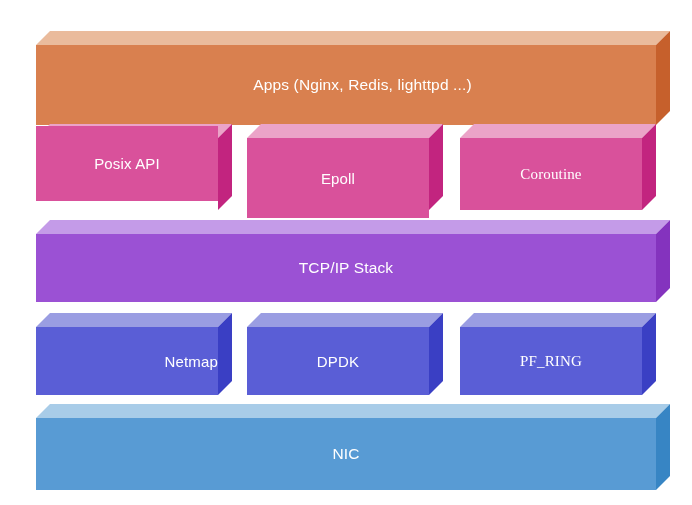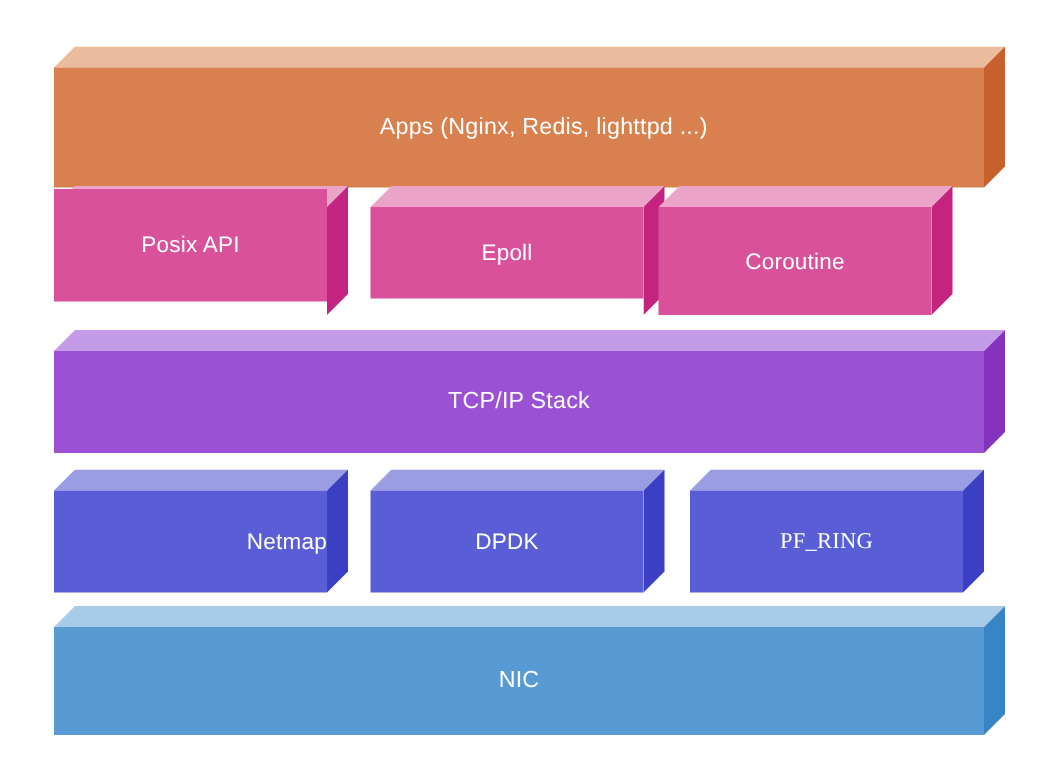--- a/index.html
+++ b/index.html
@@ -97,25 +97,25 @@
         <div class="top-face">
           <svg width="196" height="16" viewBox="0 0 196 16" xmlns="http://www.w3.org/2000/svg" style="position:absolute;left:0;top:0;">
             <polygon points="0,14 14,0 196,0 182,14" fill="#EBA3C8"></polygon>
           </svg>
         </div>
         <div class="side-face" style="left: 182px; top: 0px; width: 15px; height: 87px;">
           <svg width="15" height="87" viewBox="0 0 15 87" xmlns="http://www.w3.org/2000/svg" style="position:absolute;left:0;top:0;">
             <polygon points="0,14 14,0 14,72 0,86" fill="#C2247F"></polygon>
           </svg>
         </div>
-        <div class="front-face" style="left: 0px; top: 14px; width: 182px; height: 61px; background: rgb(217, 81, 155); justify-content: center;">
+        <div class="front-face" style="left: 0px; top: 14px; width: 182px; height: 80px; background: rgb(217, 81, 155); justify-content: center;">
           <span class="box-label">Epoll</span>
         </div>
       </div>
-      <div class="box3d" style="left: 439px; top: 124px; width: 196px; height: 86px;">
+      <div class="box3d" style="left: 460px; top: 124px; width: 196px; height: 86px; font-family: Liberation Serif, serif;">
         <div class="top-face">
           <svg width="196" height="16" viewBox="0 0 196 16" xmlns="http://www.w3.org/2000/svg" style="position:absolute;left:0;top:0;">
             <polygon points="0,14 14,0 196,0 182,14" fill="#EBA3C8"></polygon>
           </svg>
         </div>
         <div class="side-face" style="left: 182px; top: 0px; width: 15px; height: 87px;">
           <svg width="15" height="87" viewBox="0 0 15 87" xmlns="http://www.w3.org/2000/svg" style="position:absolute;left:0;top:0;">
             <polygon points="0,14 14,0 14,72 0,86" fill="#C2247F"></polygon>
           </svg>
         </div>

